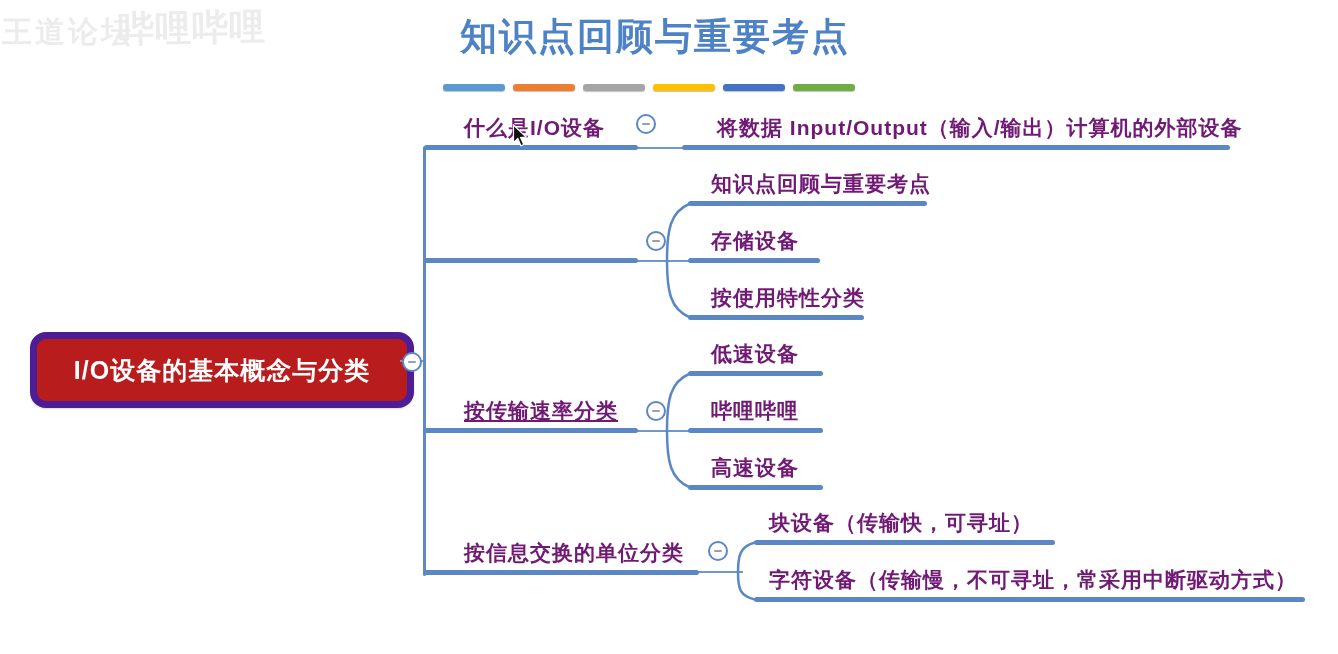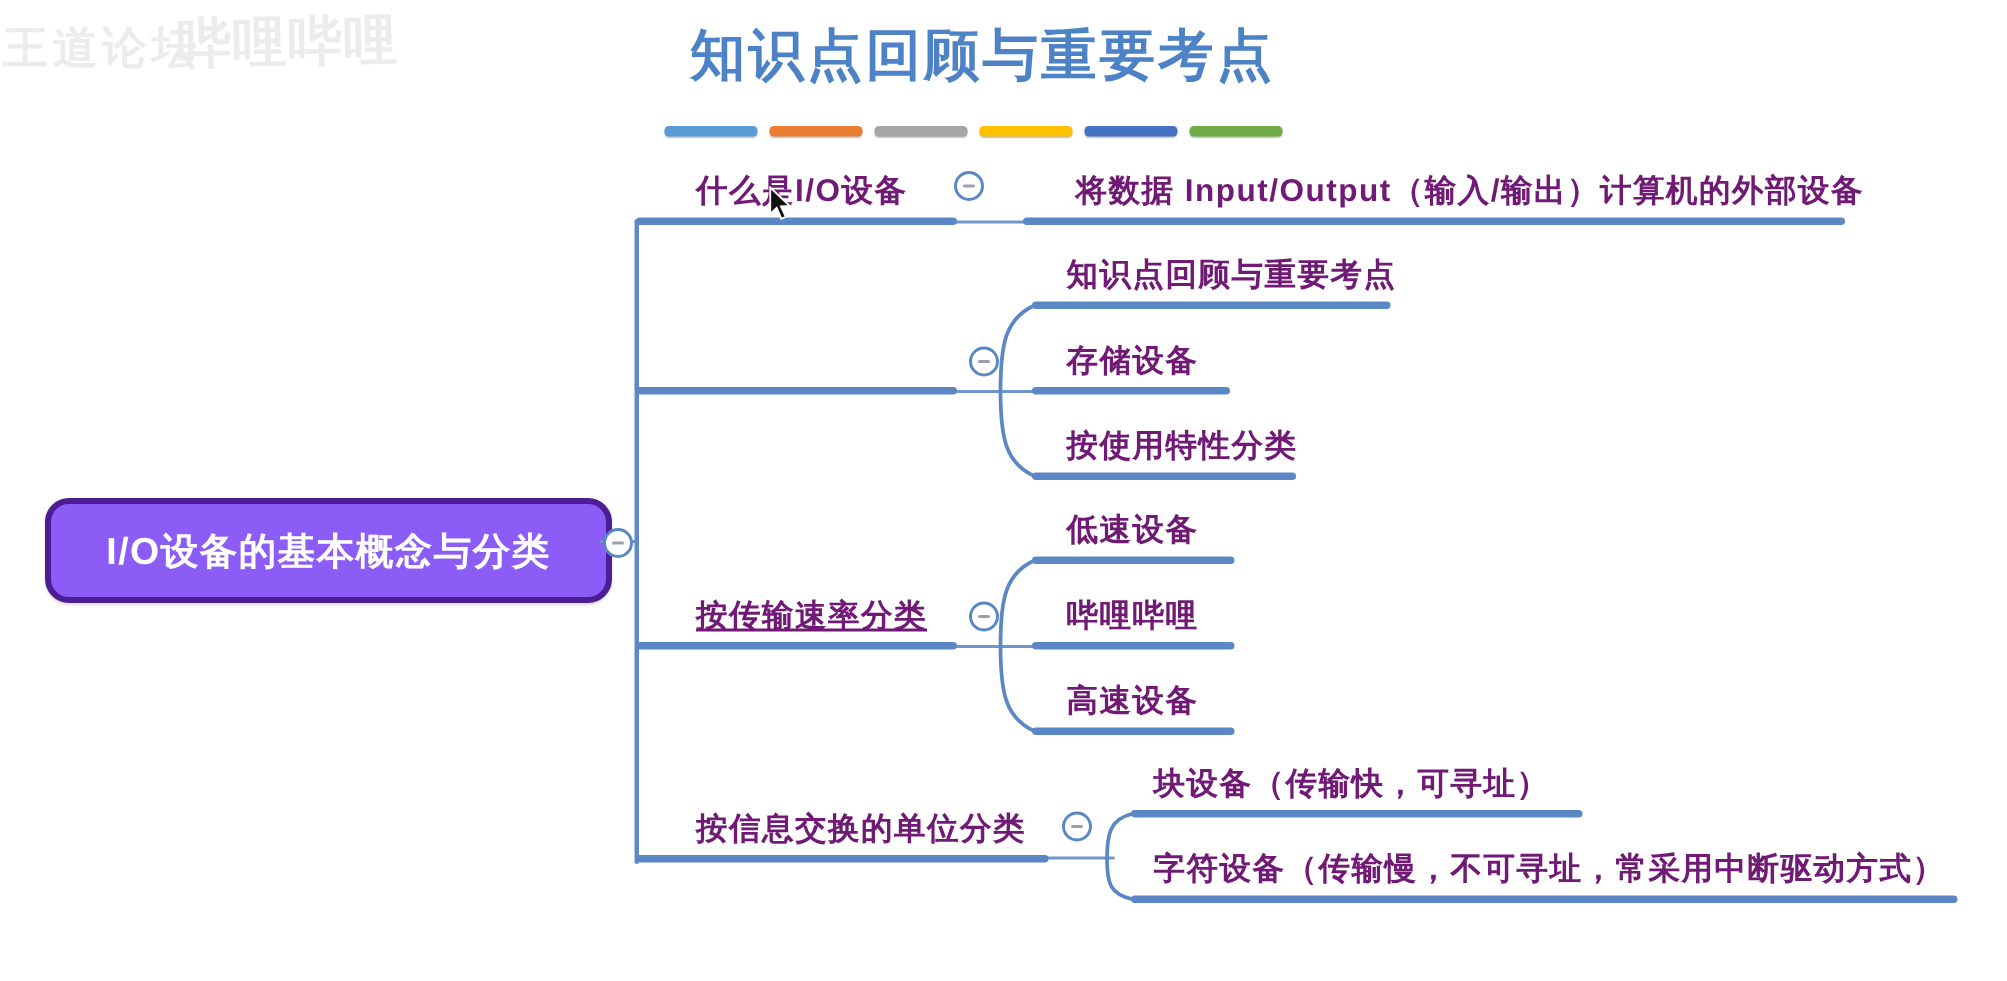--- a/index.html
+++ b/index.html
@@ -19,21 +19,21 @@
        box-shadow:0 1px 1px rgba(0,0,0,0.25);}
   .bar1{left:443px;background:#5B9BD5;}
   .bar2{left:513px;background:#ED7D31;}
   .bar3{left:583px;background:#A5A5A5;}
   .bar4{left:653px;background:#FFC000;}
   .bar5{left:723px;background:#4472C4;}
   .bar6{left:793px;background:#70AD47;}
 
   
   .root-node{position:absolute;left:30px;top:332px;width:370px;height:62px;
-             background:#8b5cf6;border:4px solid #4c1d95;border-radius:16px;
+             background:#b91c1c;border:7px solid #4c1d95;border-radius:16px;
              display:flex;align-items:center;justify-content:center;
              box-shadow:0 1px 2px rgba(0,0,0,0.15);}
   .root-node span{color:#ffffff;font-weight:bold;font-size:25px;letter-spacing:1px;}
 
   
   .hline{position:absolute;height:5px;border-radius:2.5px;background:#5B87C5;}
   .thin{position:absolute;height:2px;background:#7096cc;}
   .trunk{position:absolute;left:423px;top:146px;width:3px;height:430px;
          background:#5f8ac6;border-radius:2px;}
   svg.curves{position:absolute;left:0;top:0;pointer-events:none;}

